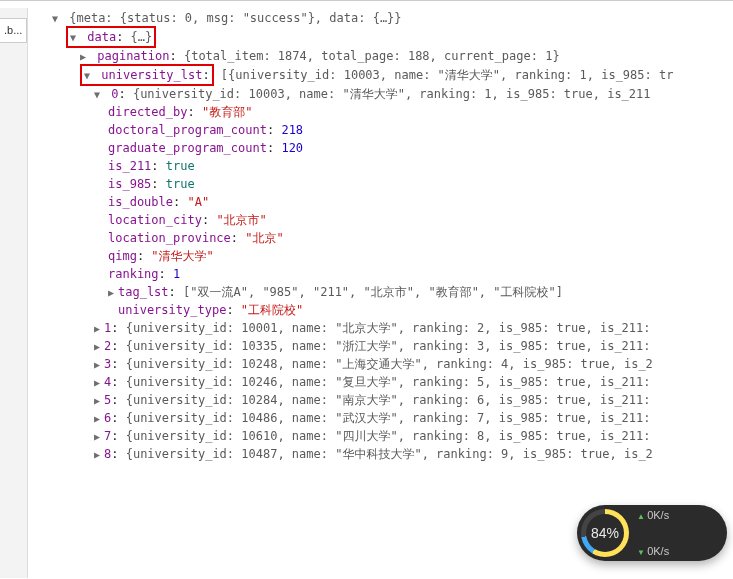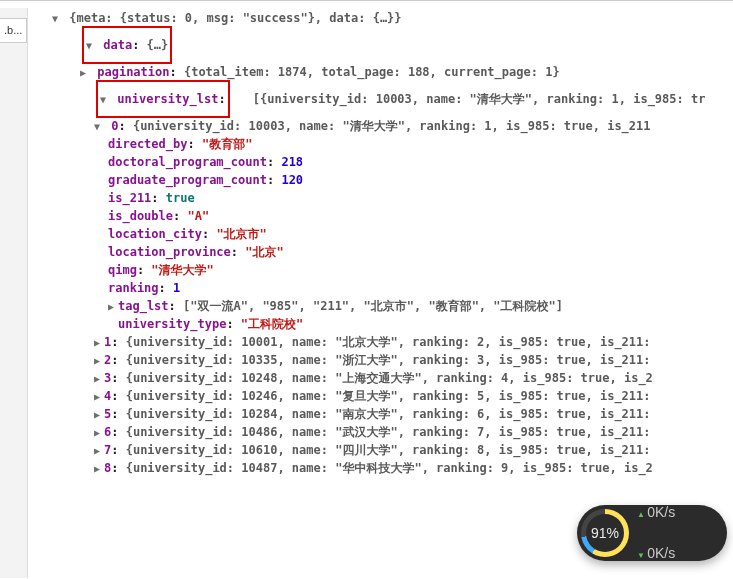--- a/index.html
+++ b/index.html
@@ -36,42 +36,41 @@
     padding: 3px 4px;
     background: #fff;
     border: 1px solid #ccc;
     border-left: none;
     white-space: nowrap;
     overflow: hidden;
   }
   .tree {
     margin-left: 38px;
     padding-top: 2px;
-    font-weight: bold;
   }
   .row { white-space: nowrap; }
   .arrow {
     display: inline-block;
     width: 10px;
     color: #6e6e6e;
     cursor: pointer;
     user-select: none;
     font-size: 10px;
   }
   .key { color: #881391; }
   .punc { color: #222; }
   .str { color: #c41a16; }
   .num { color: #1c00cf; }
   .bool { color: #0f766e; }
   .preview { color: #5a5a5a; }
   .redbox {
     border: 2px solid #e10000;
     display: inline-block;
-    padding: 8px 2px;
-    margin: -1px 16px;
+    padding: 0 2px;
+    margin: -1px 0;
   }
   .l1 { padding-left: 14px; }
   .l2 { padding-left: 28px; }
   .l3 { padding-left: 42px; }
   .l4 { padding-left: 56px; }
   .l5 { padding-left: 70px; }
 
   .netwidget {
     position: absolute;
     right: 6px;
@@ -91,21 +90,21 @@
     width: 48px; height: 48px;
     border-radius: 50%;
     background: conic-gradient(#ffe15a 0 212deg, #3fa9f5 212deg 260deg, #444 260deg 360deg);
     display:flex;align-items:center;justify-content:center;
     position: relative;
   }
   .ring::after{
     content:'';position:absolute;inset:5px;border-radius:50%;background:#2b2b2b;
   }
   .ring-txt{position:relative;z-index:1;font-size:14px;color:#e9e9e9;}
-  .netstats{margin-left:8px;font-size:14px;display:flex;flex-direction:column;gap:20px;}
+  .netstats{margin-left:8px;font-size:11px;display:flex;flex-direction:column;gap:20px;}
   .up::before{content:"▲ ";color:#5fbf5f;font-size:8px;}
   .dn::before{content:"▼ ";color:#5fbf5f;font-size:8px;}
 </style>
 </head>
 <body>
 
 <div class="viewport">
 
   <div class="sidebar">
     <div class="tab">.b...</div>
@@ -143,20 +142,21 @@
     <div class="row l4">
       <span class="arrow">▼</span>
       <span class="key">0</span><span class="punc">: </span>
       <span class="preview">{university_id: 10003, name: "清华大学", ranking: 1, is_985: true, is_211</span>
     </div>
 
     <div class="row l5"><span class="key">directed_by</span><span class="punc">: </span><span class="str">"教育部"</span></div>
     <div class="row l5"><span class="key">doctoral_program_count</span><span class="punc">: </span><span class="num">218</span></div>
     <div class="row l5"><span class="key">graduate_program_count</span><span class="punc">: </span><span class="num">120</span></div>
     <div class="row l5"><span class="key">is_211</span><span class="punc">: </span><span class="bool">true</span></div>
+    <div class="row l5"><span class="key">is_985</span><span class="punc">: </span><span class="bool">true</span></div>
     <div class="row l5"><span class="key">is_double</span><span class="punc">: </span><span class="str">"A"</span></div>
     <div class="row l5"><span class="key">location_city</span><span class="punc">: </span><span class="str">"北京市"</span></div>
     <div class="row l5"><span class="key">location_province</span><span class="punc">: </span><span class="str">"北京"</span></div>
     <div class="row l5"><span class="key">qimg</span><span class="punc">: </span><span class="str">"清华大学"</span></div>
     <div class="row l5"><span class="key">ranking</span><span class="punc">: </span><span class="num">1</span></div>
     <div class="row l5"><span class="arrow">▶</span><span class="key">tag_lst</span><span class="punc">: </span><span class="preview">["双一流A", "985", "211", "北京市", "教育部", "工科院校"]</span></div>
     <div class="row l5"><span class="arrow"></span><span class="key">university_type</span><span class="punc">: </span><span class="str">"工科院校"</span></div>
 
     <div id="rest-container">
         <div class="row l4"><span class="arrow">▶</span><span class="key">1</span><span class="punc">: </span><span class="preview">{university_id: 10001, name: "北京大学", ranking: 2, is_985: true, is_211:</span></div>
@@ -166,21 +166,21 @@
         <div class="row l4"><span class="arrow">▶</span><span class="key">5</span><span class="punc">: </span><span class="preview">{university_id: 10284, name: "南京大学", ranking: 6, is_985: true, is_211:</span></div>
         <div class="row l4"><span class="arrow">▶</span><span class="key">6</span><span class="punc">: </span><span class="preview">{university_id: 10486, name: "武汉大学", ranking: 7, is_985: true, is_211:</span></div>
         <div class="row l4"><span class="arrow">▶</span><span class="key">7</span><span class="punc">: </span><span class="preview">{university_id: 10610, name: "四川大学", ranking: 8, is_985: true, is_211:</span></div>
         <div class="row l4"><span class="arrow">▶</span><span class="key">8</span><span class="punc">: </span><span class="preview">{university_id: 10487, name: "华中科技大学", ranking: 9, is_985: true, is_2</span></div>
       </div>
 
   </div>
 
   <div class="netwidget">
     <div class="ring">
-      <span class="ring-txt">91%</span>
+      <span class="ring-txt">84%</span>
     </div>
     <div class="netstats">
       <span class="up">0K/s</span>
       <span class="dn">0K/s</span>
     </div>
   </div>
 
 </div>
 
 </body></html>

